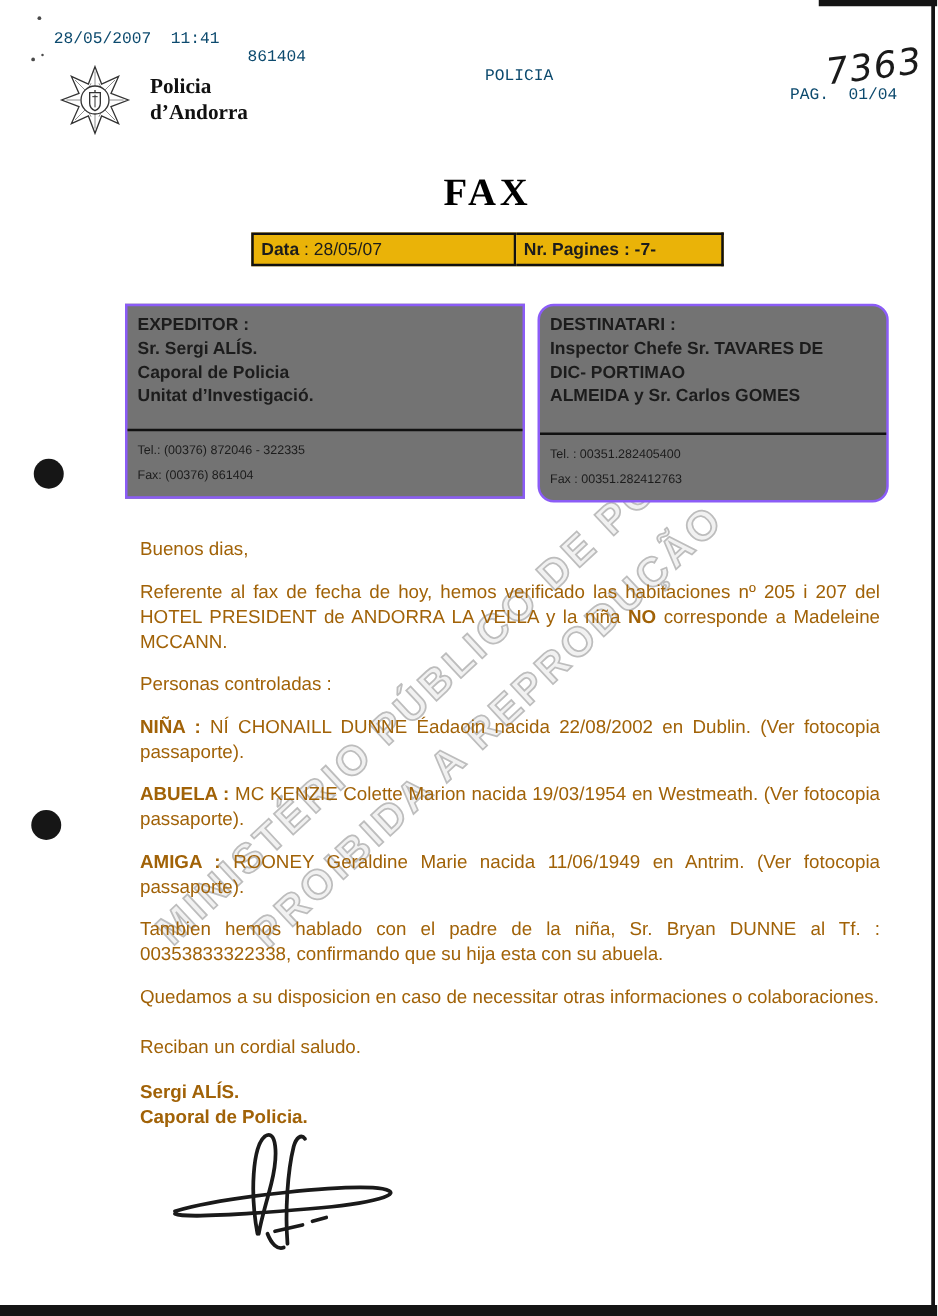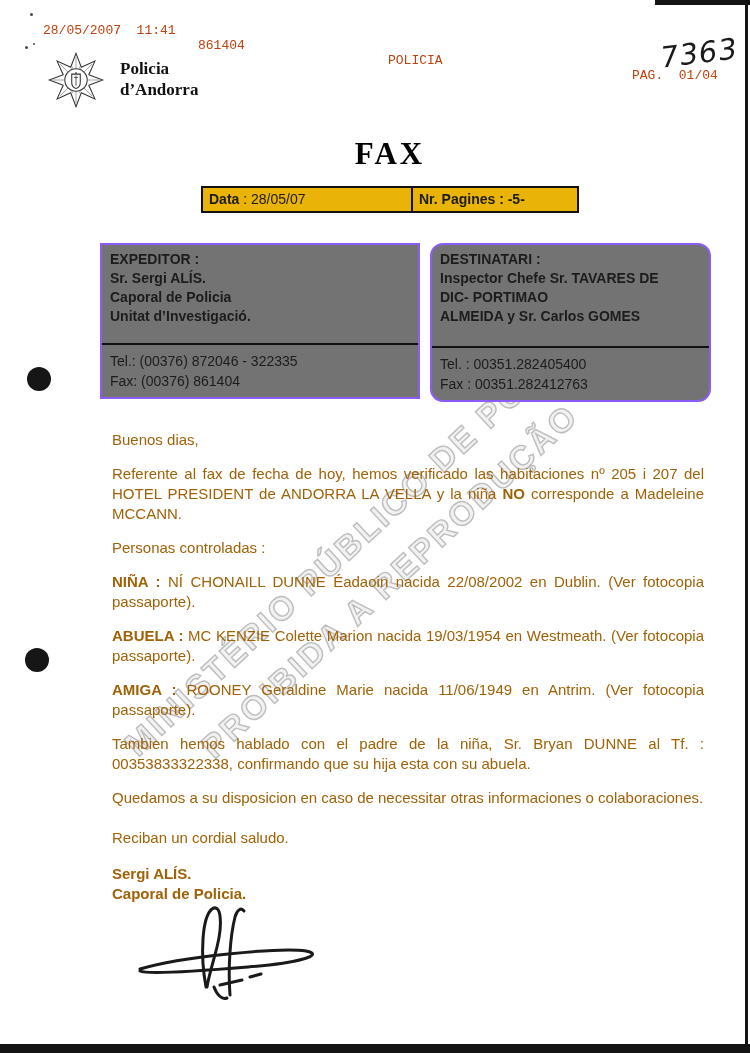--- a/index.html
+++ b/index.html
@@ -23,21 +23,21 @@
   .speck.s2 { left:25px; top:46px; width:3px; height:3px; }
   .speck.s3 { left:33px; top:43px; width:2px; height:2px; }
   .hole { position:absolute; width:24px; height:24px; background:#161616; border-radius:50%; }
   .hole.h1 { left:27px; top:367px; }
   .hole.h2 { left:25px; top:648px; }
 
   
   .fax-header {
     position:absolute; top:8px; left:0; width:750px; height:18px;
     font-family: "Liberation Mono", "DejaVu Sans Mono", monospace;
-    font-size:13px; color:#c2410c; white-space:pre;
+    font-size:13px; color:#0c4a6e; white-space:pre;
   }
   .fh-datetime { position:absolute; left:43px; }
   .fh-number   { position:absolute; left:198px; }
   .fh-sender   { position:absolute; left:388px; }
   .fh-page     { position:absolute; left:632px; }
 
   .handwritten-number {
     position:absolute; left:660px; top:36px;
     font-family:"DejaVu Sans", sans-serif;
     font-size:29px; color:#1a1a1a;
@@ -69,21 +69,21 @@
     height:27px; font-size:14px; line-height:23px;
     padding:0 6px; white-space:pre;
   }
   .meta-box.date { width:212px; }
   .meta-box.pages { width:166px; border-left:none; font-weight:700; }
   .meta-box .lbl { font-weight:700; }
 
   
   .info-box { position:absolute; border:2px solid #8b5cf6; background:#737373; z-index:2; }
   .info-box .top { padding:5px 8px 0 8px; font-size:14px; font-weight:700; line-height:19px; }
-  .info-box .bottom { border-top:2px solid #111; padding:6px 8px; font-size:14px; line-height:20px; }
+  .info-box .bottom { border-top:2px solid #111; padding:6px 8px; font-size:10px; line-height:20px; }
   .expeditor-box  { left:100px; top:243px; width:320px; }
   .expeditor-box .top { height:98px; }
   .destinatari-box { left:430px; top:243px; width:281px;border-radius:13px; }
   .destinatari-box .top { height:101px; }
 
   
   .watermark {
     position:absolute; z-index:1;
     font-family:"Liberation Sans", sans-serif;
     font-weight:700; font-size:33px; letter-spacing:3px;
@@ -160,21 +160,21 @@
     </div>
   </div>
 
   <div class="watermark wm1">MINISTÉRIO PÚBLICO DE PORTIMÃO</div>
   <div class="watermark wm2">PROIBIDA A REPRODUÇÃO</div>
 
   <div class="fax-title">FAX</div>
 
   <div class="meta-row">
     <div class="meta-box date"><span class="lbl">Data</span> <span>: 28/05/07</span></div>
-    <div class="meta-box pages">Nr. Pagines : -5-</div>
+    <div class="meta-box pages">Nr. Pagines : -7-</div>
   </div>
 
   <div class="info-box expeditor-box">
     <div class="top">
       <div>EXPEDITOR :</div>
       <div>Sr. Sergi ALÍS.</div>
       <div>Caporal de Policia</div>
       <div>Unitat d’Investigació.</div>
     </div>
     <div class="bottom">

